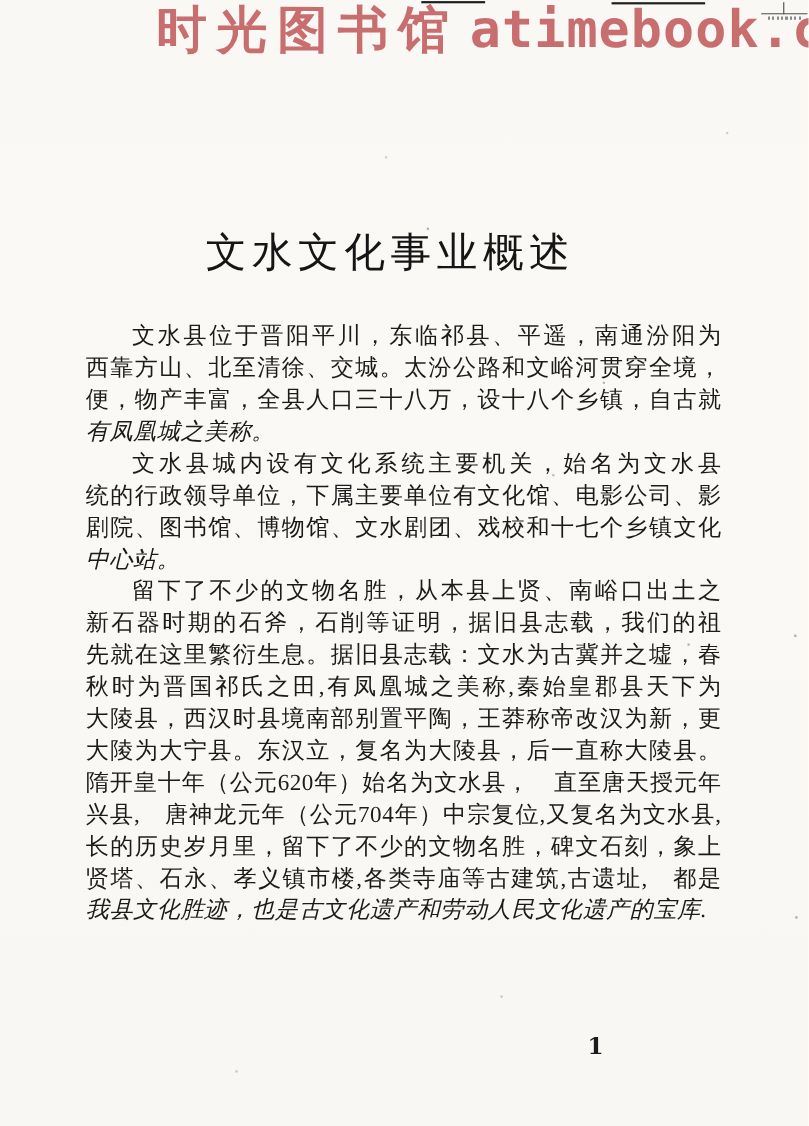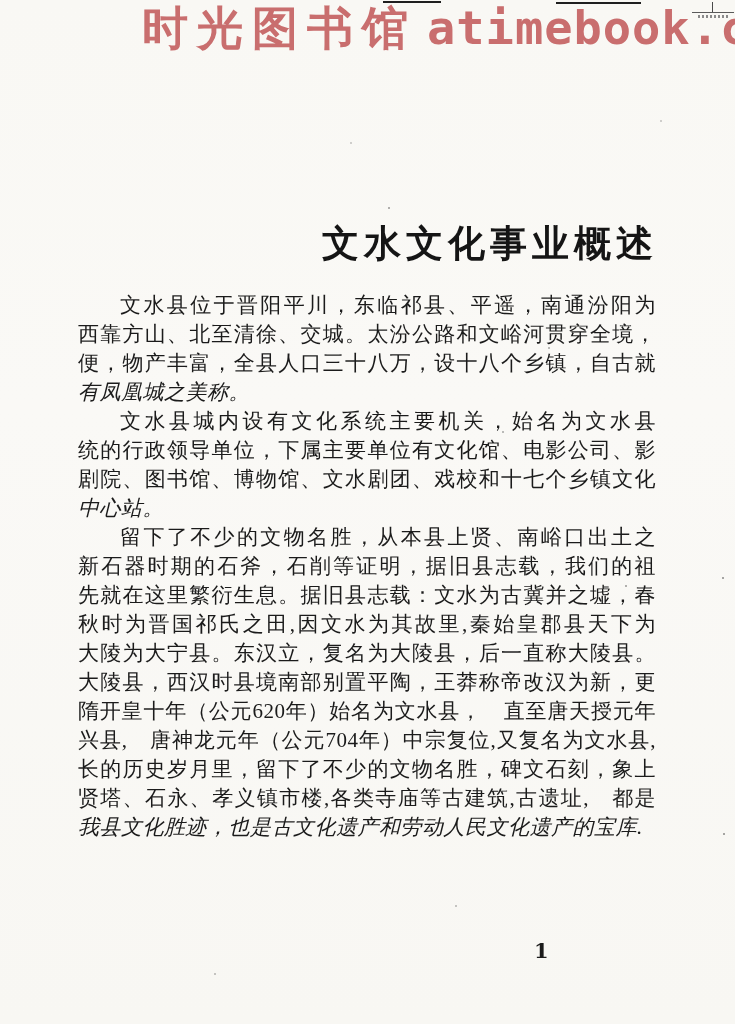--- a/index.html
+++ b/index.html
@@ -35,23 +35,23 @@
   .art-line2{left:556px;top:2px;width:85px;height:2px;}
   .art-tick{left:712px;top:2px;width:1px;height:11px;background:#4a4a4a;}
   .art-line3{left:692px;top:12px;width:42px;height:1px;background:#5a5a5a;}
   .art-dashes{
     left:698px;top:15px;width:32px;height:3px;
     background:repeating-linear-gradient(90deg,#8a8a8a 0 2px,transparent 2px 4px);
   }
   
   .title{
     position:absolute;top:205px;left:66px;width:578px;
-    margin:14px;text-align:right;
+    margin:0;text-align:center;
     font-family:"DejaVu Sans","Liberation Sans",sans-serif;
-    font-weight:bold;font-size:37px;letter-spacing:5px;
+    font-weight:normal;font-size:37px;letter-spacing:5px;
     color:#151515;
   }
   
   .body-text{
     position:absolute;top:291px;left:78px;width:578px;
     font-size:21px;line-height:29px;
     color:#1b1b1b;
   }
   .paragraph{margin:0;}
   .line{
@@ -111,23 +111,23 @@
       <div class="paragraph">
         <div class="line first">文水县城内设有文化系统主要机关，始名为文水县</div>
         <div class="line">统的行政领导单位，下属主要单位有文化馆、电影公司、影</div>
         <div class="line">剧院、图书馆、博物馆、文水剧团、戏校和十七个乡镇文化</div>
         <div class="line last">中心站。</div>
       </div>
       <div class="paragraph">
         <div class="line first">留下了不少的文物名胜，从本县上贤、南峪口出土之</div>
         <div class="line">新石器时期的石斧，石削等证明，据旧县志载，我们的祖</div>
         <div class="line">先就在这里繁衍生息。据旧县志载：文水为古冀并之墟，春</div>
-        <div class="line">秋时为晋国祁氏之田,因文水为其故里,秦始皇郡县天下为</div>
+        <div class="line">秋时为晋国祁氏之田,有凤凰城之美称,秦始皇郡县天下为</div>
+        <div class="line">大陵县，西汉时县境南部别置平陶，王莽称帝改汉为新，更</div>
         <div class="line">大陵为大宁县。东汉立，复名为大陵县，后一直称大陵县。</div>
-        <div class="line">大陵县，西汉时县境南部别置平陶，王莽称帝改汉为新，更</div>
         <div class="line">隋开皇十年（公元620年）始名为文水县，　直至唐天授元年</div>
         <div class="line">兴县,　唐神龙元年（公元704年）中宗复位,又复名为文水县,</div>
         <div class="line">长的历史岁月里，留下了不少的文物名胜，碑文石刻，象上</div>
         <div class="line">贤塔、石永、孝义镇市楼,各类寺庙等古建筑,古遗址,　都是</div>
         <div class="line last">我县文化胜迹，也是古文化遗产和劳动人民文化遗产的宝库.</div>
       </div>
     </div>
 
   <div class="pagenum">1</div>
 

